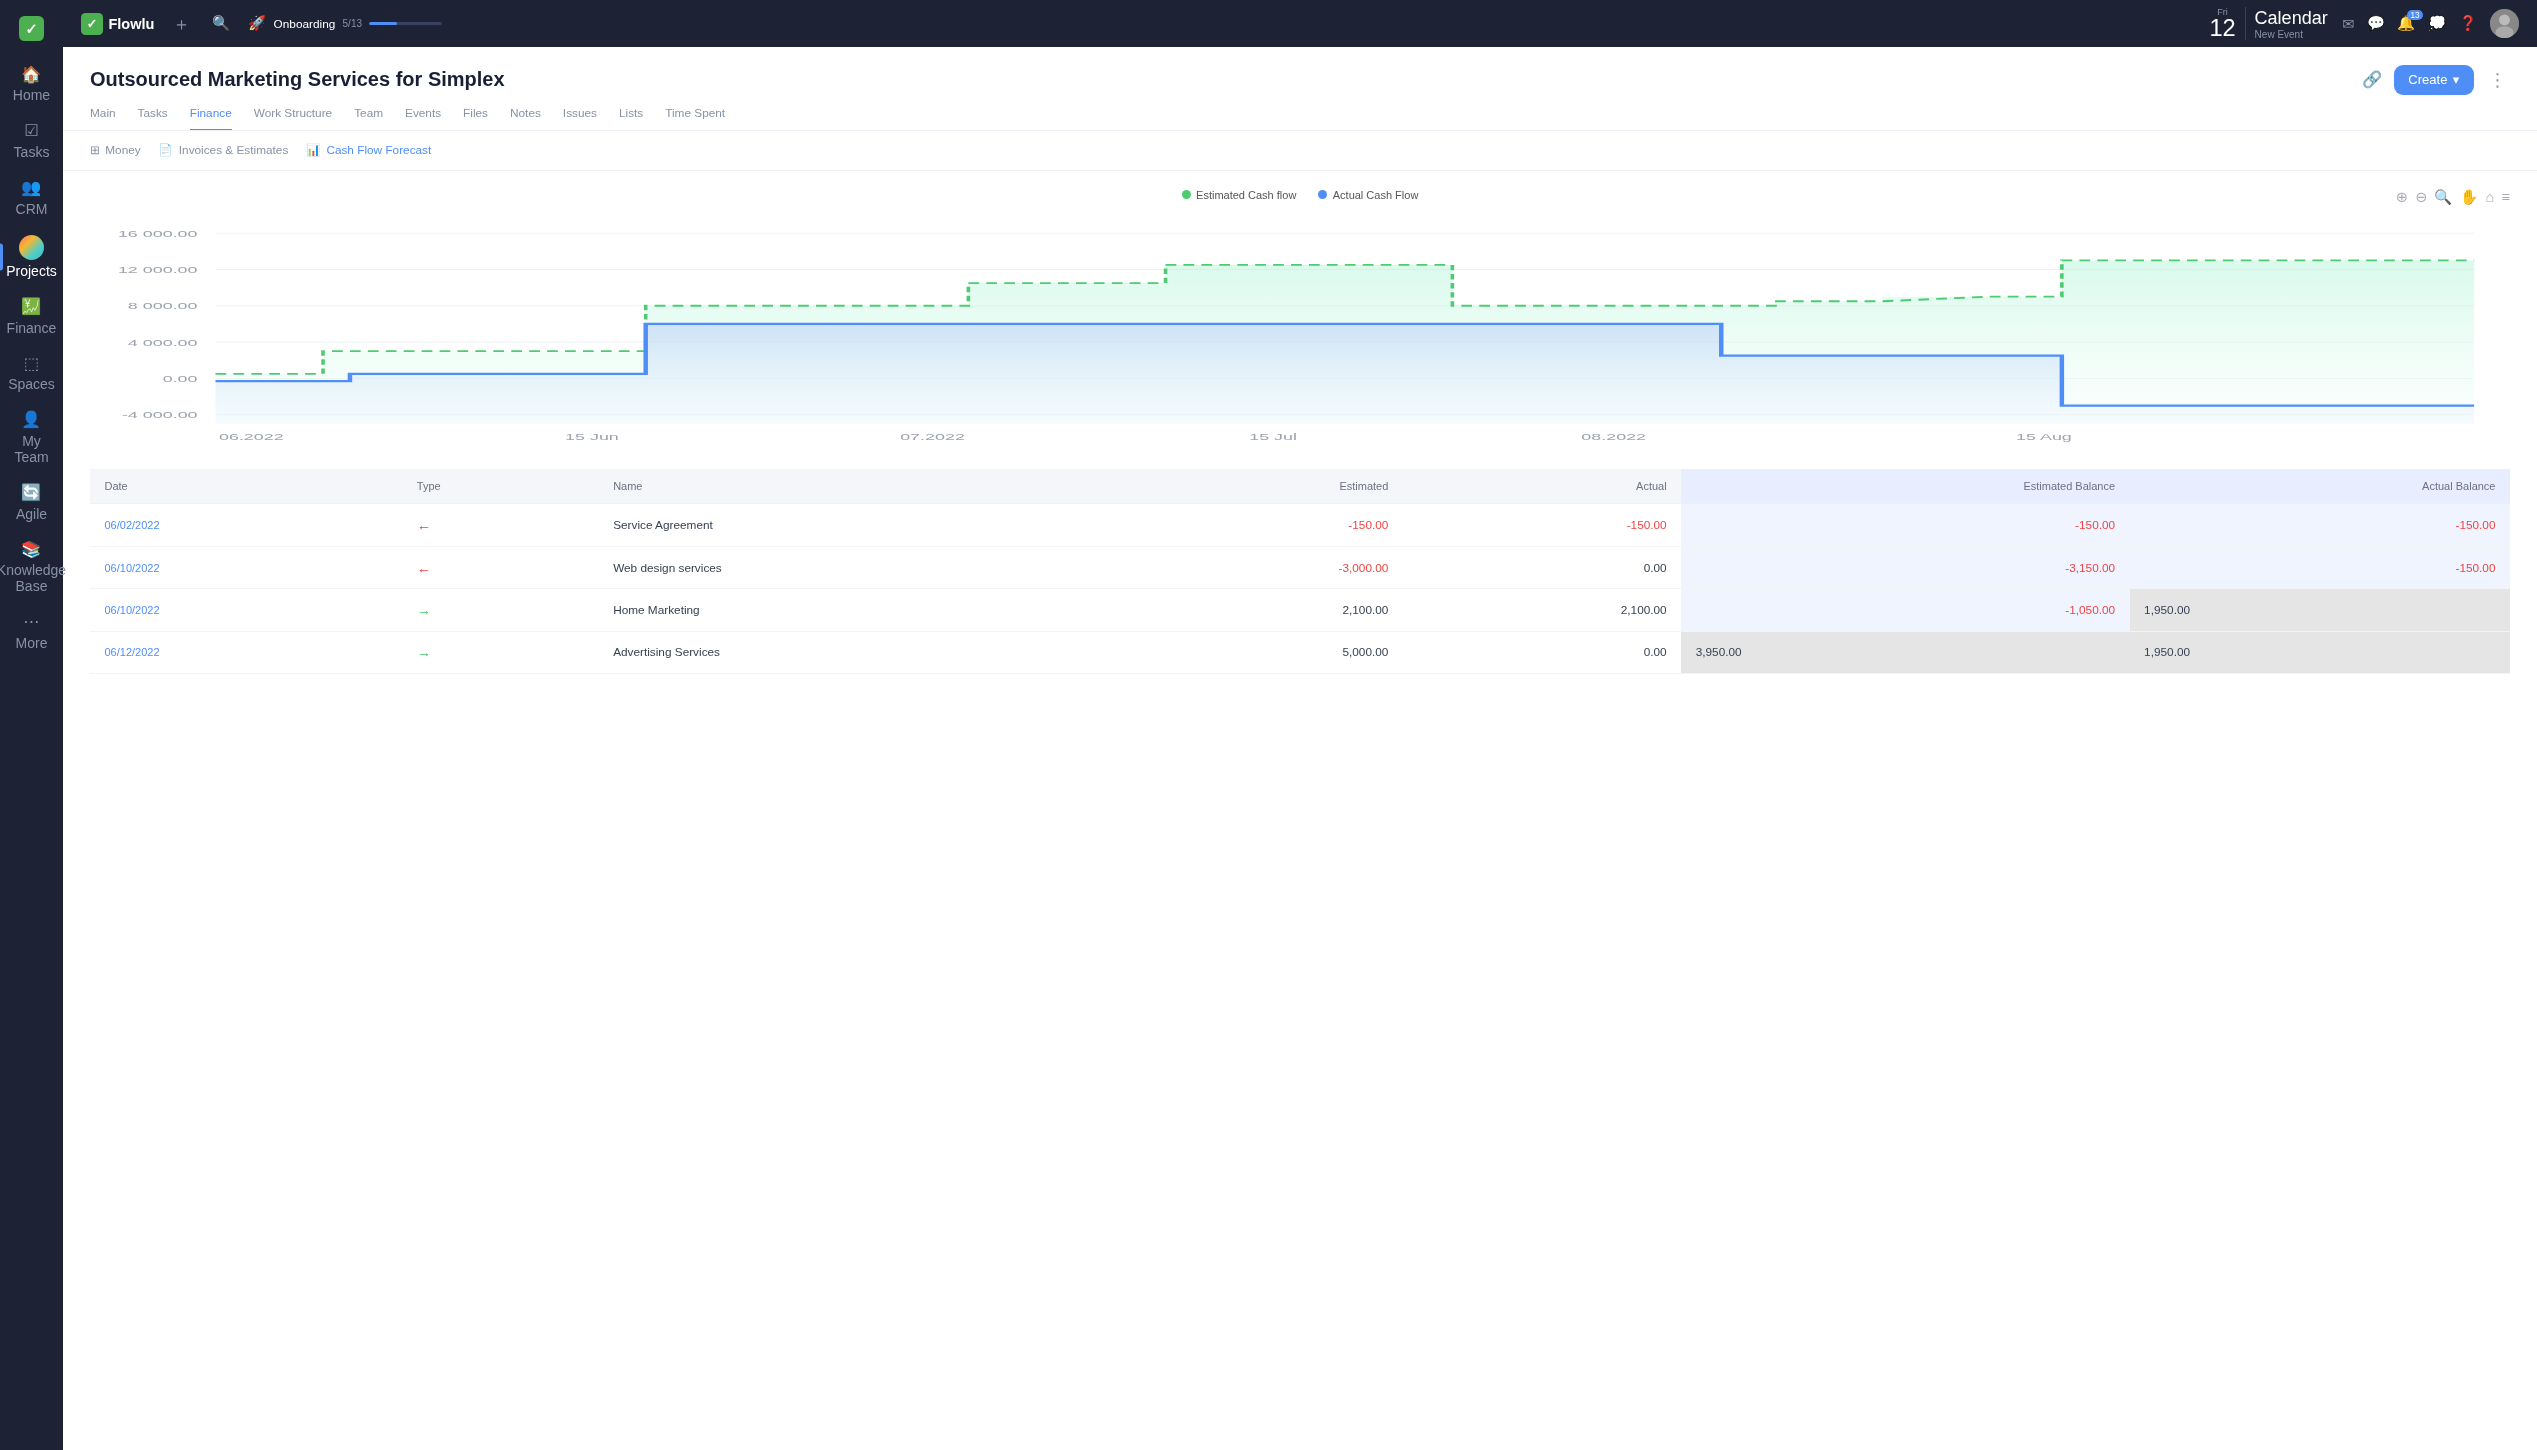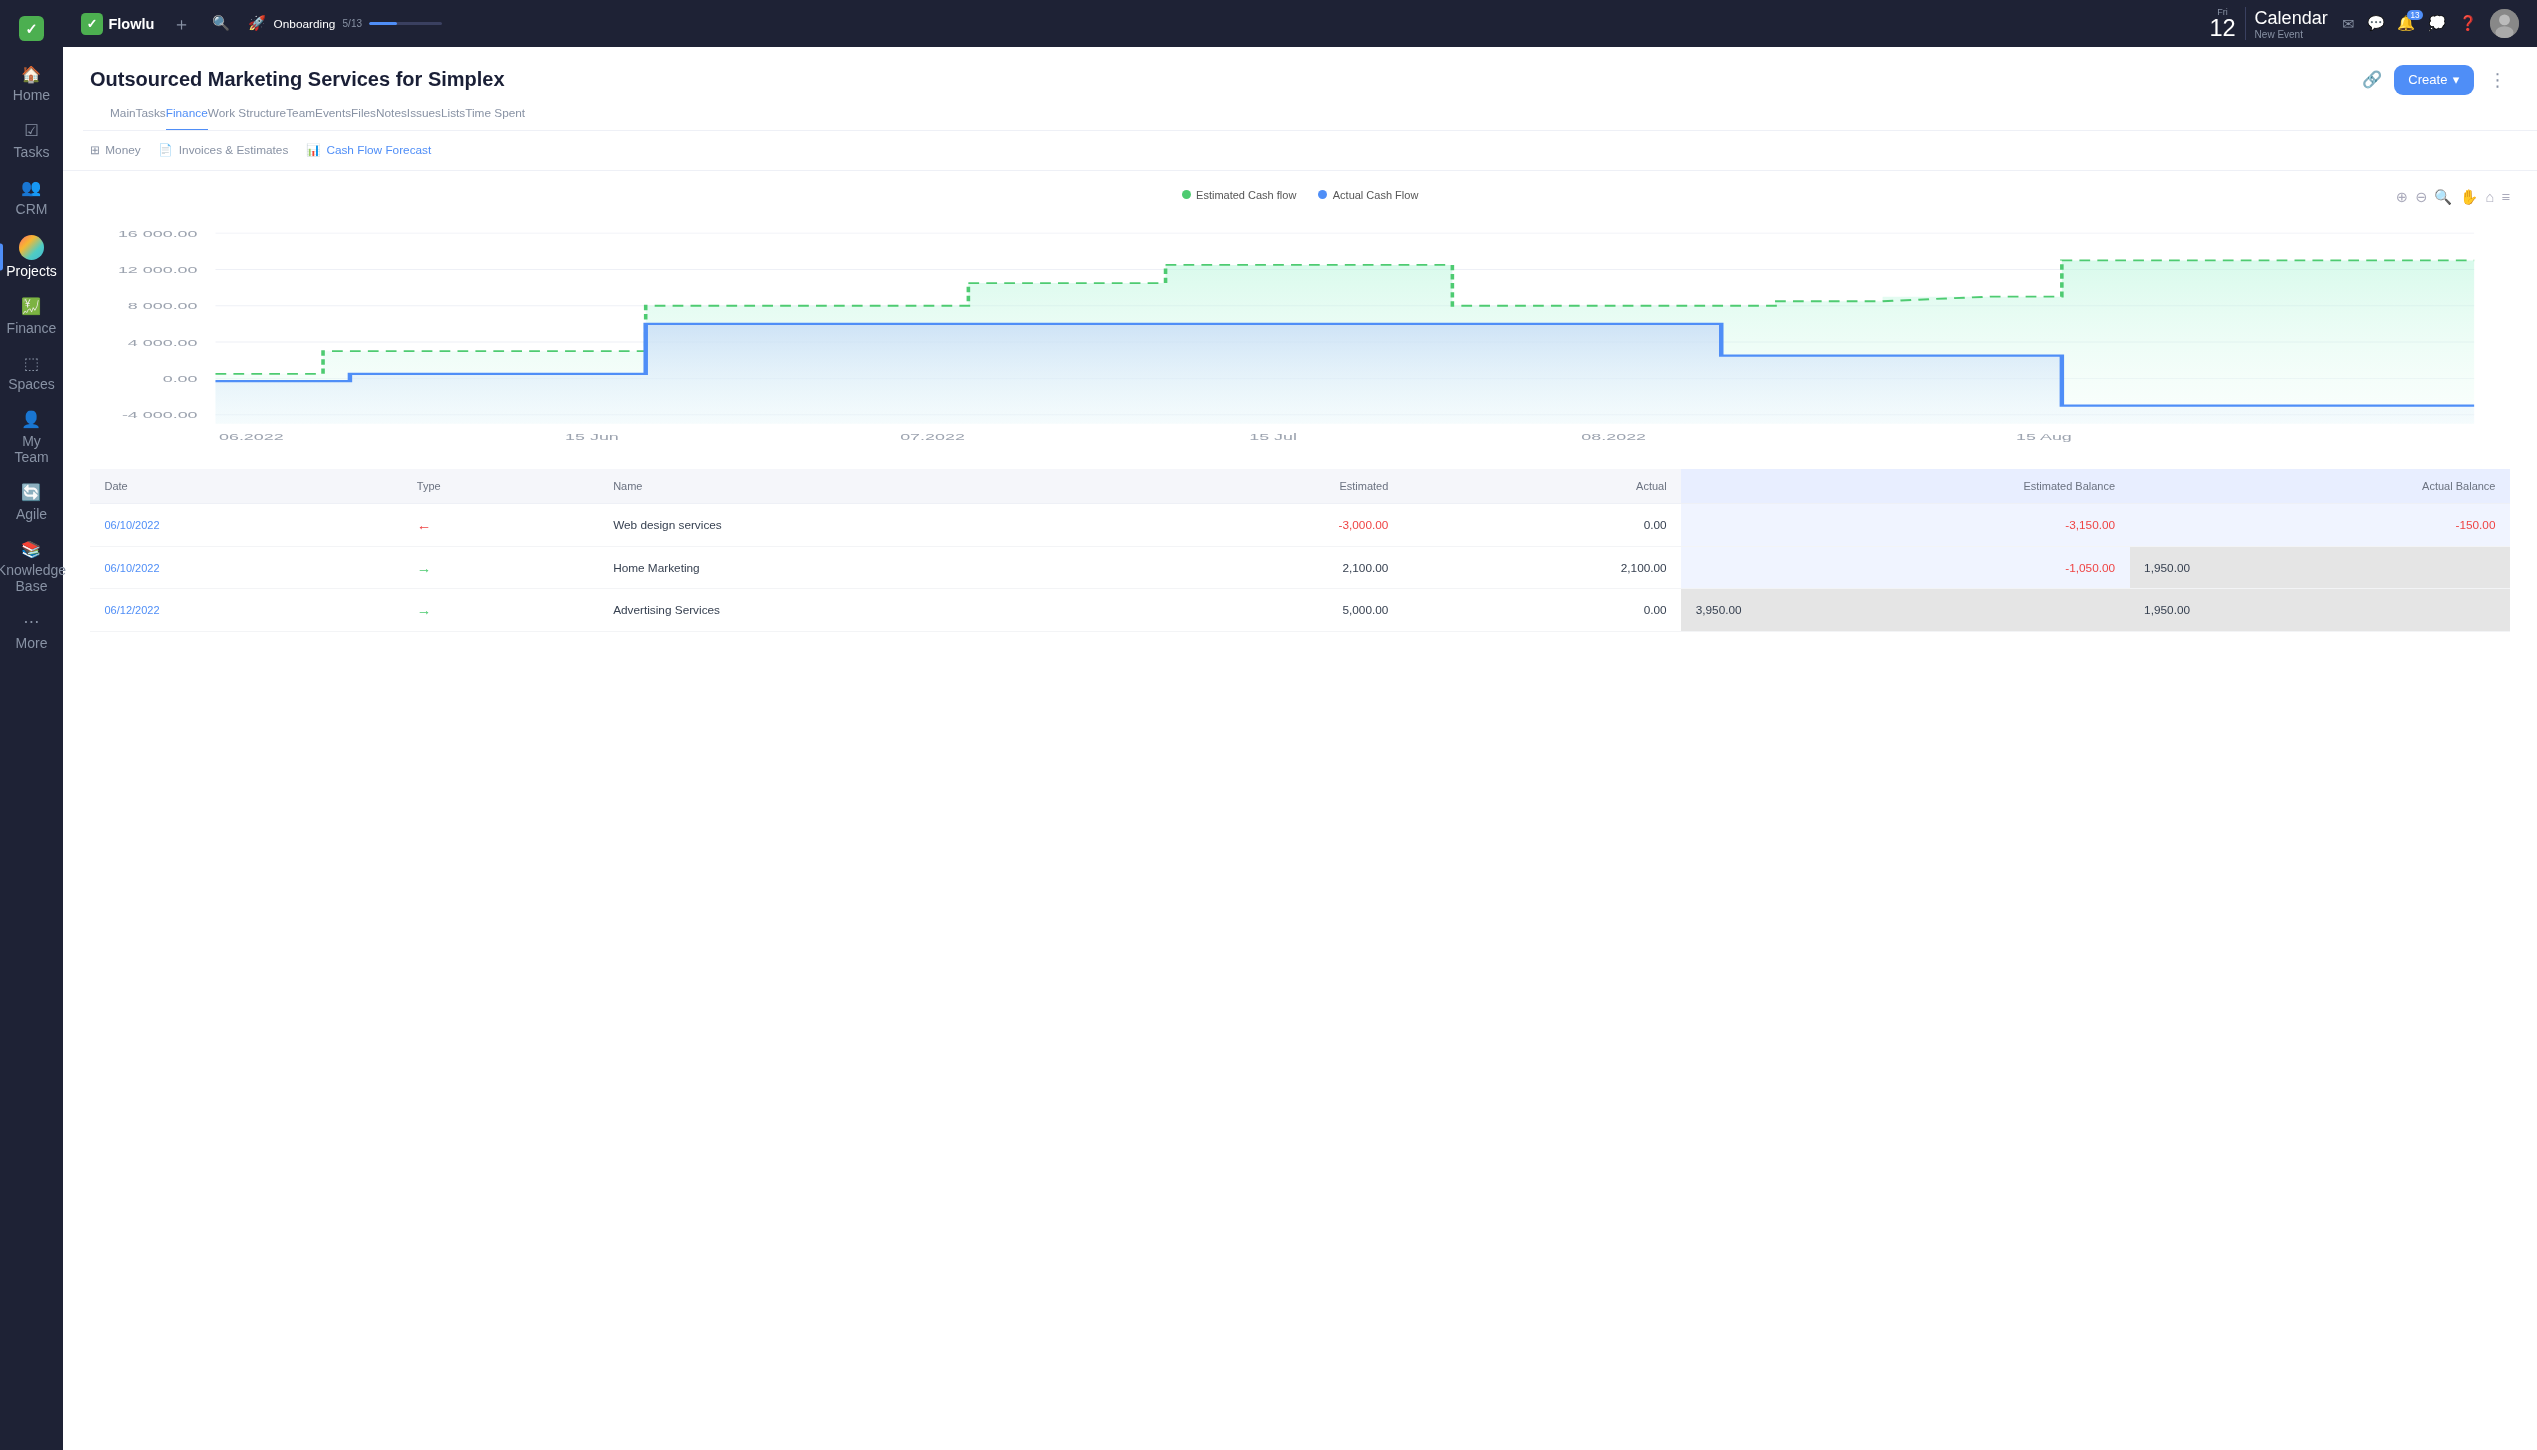--- a/index.html
+++ b/index.html
@@ -95,22 +95,22 @@
     .btn-link-icon { color: #8892a4; font-size: 16.3px; cursor: pointer; }
     .btn-create {
       background: #4f8ef7; color: white; border: none; border-radius: 9px;
       padding: 7.3px 14.5px; font-size: 13px; cursor: pointer;
       display: flex; align-items: center; gap: 5.4px;
     }
     .btn-more-dots { color: #8892a4; font-size: 18px; cursor: pointer; padding: 3.6px; }
 
     
     .tabs {
-      display: flex; align-items: flex-start; 
-      padding: 11px 27px 0; border-bottom: 0.9px solid #eef0f6; margin-left: 20px;
+      display: flex; align-items: flex-start; gap: 22px;
+      padding: 11px 27px 0; border-bottom: 0.9px solid #eef0f6;
     }
     .tab {
       font-size: 11.8px; color: #8892a4; cursor: pointer;
       padding-bottom: 9px; border-bottom: 1.8px solid transparent;
       white-space: nowrap;
     }
     .tab.active { color: #4f8ef7; border-bottom-color: #4f8ef7; font-weight: 500; }
 
     
     .sub-tabs {
@@ -379,20 +379,29 @@
             <th>Date</th>
             <th>Type</th>
             <th>Name</th>
             <th style="text-align:right;">Estimated</th>
             <th style="text-align:right;">Actual</th>
             <th class="highlight" style="text-align:right;">Estimated Balance</th>
             <th class="highlight" style="text-align:right;">Actual Balance</th>
           </tr>
         </thead>
         <tbody id="table-body">
+        <tr>
+    <td class="date-col">06/02/2022</td>
+    <td><span class="arrow-out">←</span></td>
+    <td>Service Agreement</td>
+    <td class="neg num">-150.00</td>
+    <td class="neg num">-150.00</td>
+    <td class="highlight neg">-150.00</td>
+    <td class="highlight neg">-150.00</td>
+  </tr>
             <tr>
     <td class="date-col">06/10/2022</td>
     <td><span class="arrow-out">←</span></td>
     <td>Web design services</td>
     <td class="neg num">-3,000.00</td>
     <td class="pos num">0.00</td>
     <td class="highlight neg">-3,150.00</td>
     <td class="highlight neg">-150.00</td>
   </tr>
             <tr>

